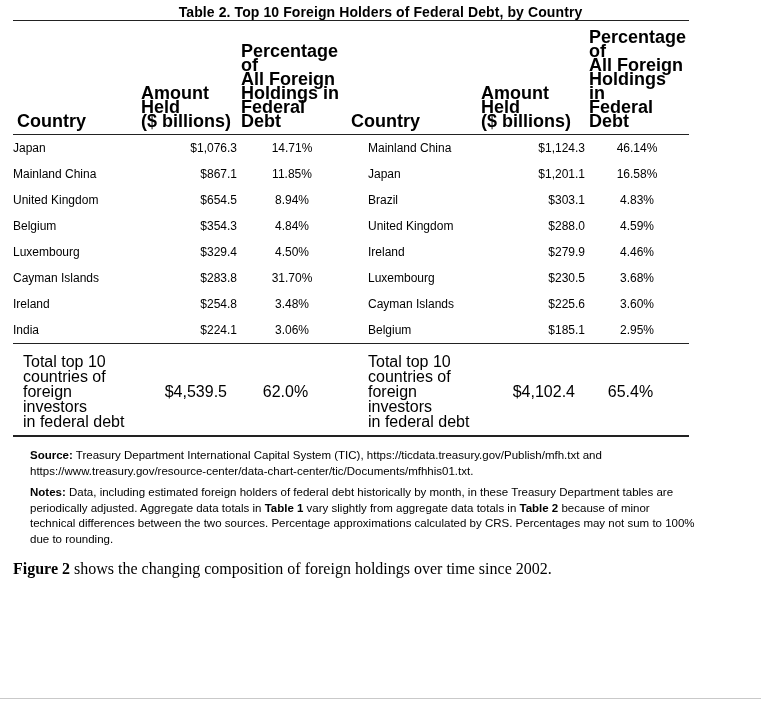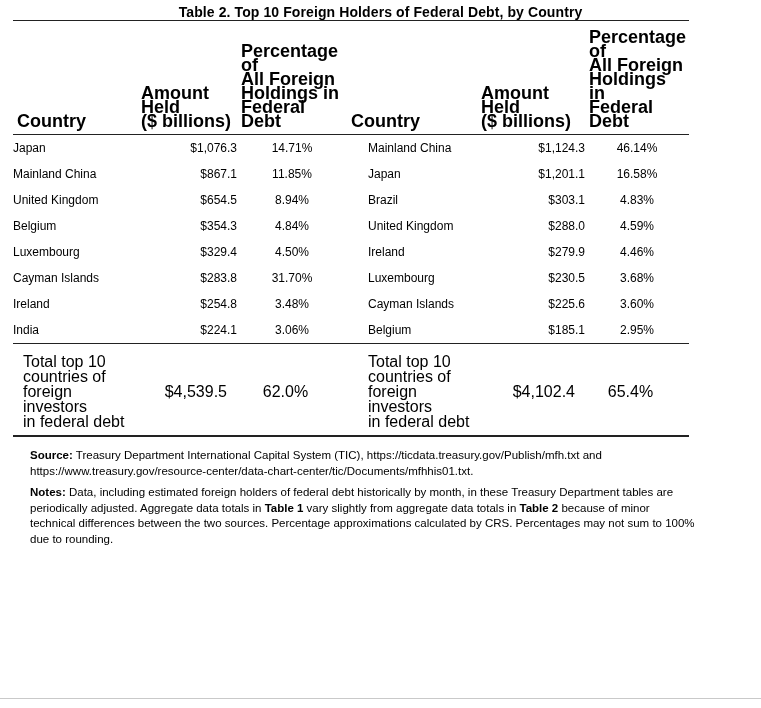--- a/index.html
+++ b/index.html
@@ -217,15 +217,16 @@
 foreign investors
 in federal debt</td>
         <td class="amount">$4,102.4</td>
         <td class="pct">65.4%</td>
       </tr>
     </tbody>
   </table>
 
   <div class="source-note"><span class="seg-bold">Source:</span><span> Treasury Department International Capital System (TIC), https://ticdata.treasury.gov/Publish/mfh.txt and https://www.treasury.gov/resource-center/data-chart-center/tic/Documents/mfhhis01.txt.</span></div>
   <div class="notes-note"><span class="seg-bold">Notes:</span><span> Data, including estimated foreign holders of federal debt historically by month, in these Treasury Department tables are periodically adjusted. Aggregate data totals in </span><span class="seg-bold">Table 1</span><span> vary slightly from aggregate data totals in </span><span class="seg-bold">Table 2</span><span> because of minor technical differences between the two sources. Percentage approximations calculated by CRS. Percentages may not sum to 100% due to rounding.</span></div>
+  <div class="figure-ref"><span class="seg-bold">Figure 2</span><span> shows the changing composition of foreign holdings over time since 2002.</span></div>
 
   <div class="bottom-rule"></div>
 </div>
 
 </body></html>

